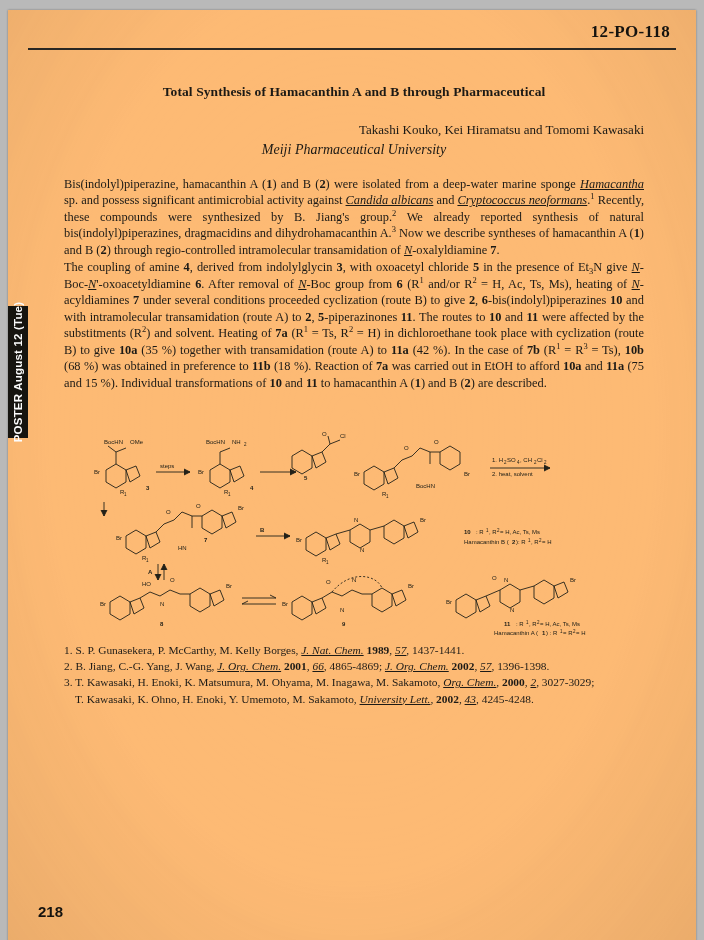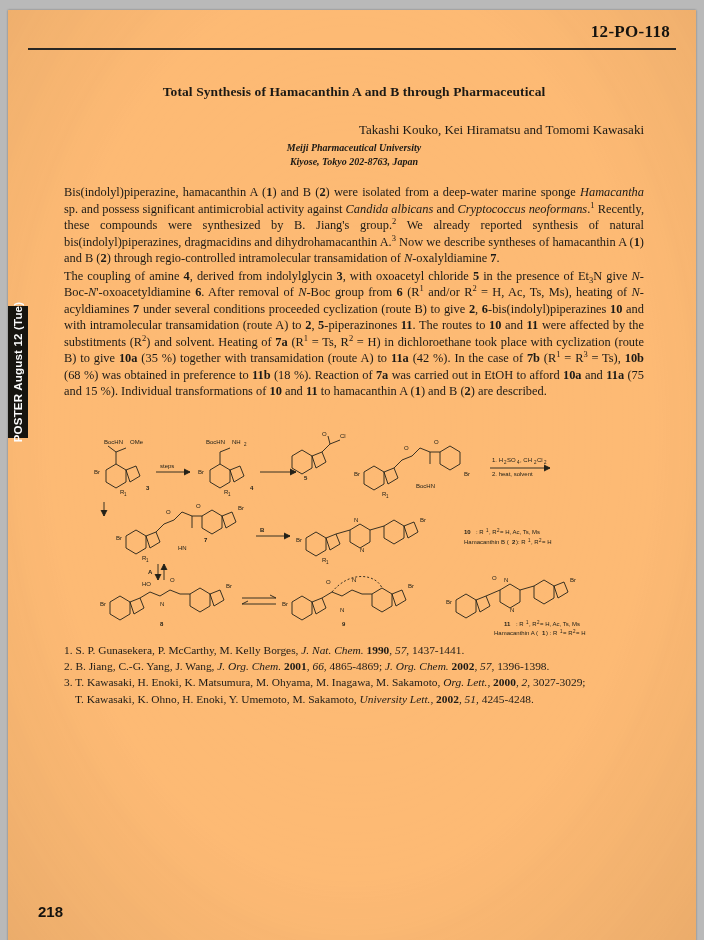--- a/index.html
+++ b/index.html
@@ -90,38 +90,37 @@
     margin-bottom: 22px;
   }
   .authors {
     text-align: right;
     font-size: 13px;
     color: #1b1915;
     margin-bottom: 3px;
   }
   .affil {
     text-align: center;
-    font-size: 10px;
+    font-size: 14px;
     font-style: italic;
     color: #1b1915;
     line-height: 1.35;
-    font-weight: bold;
   }
   .abstract {
     margin-top: 16px;
     font-size: 12.4px;
     line-height: 1.33;
     color: #1c1a16;
     text-align: justify;
   }
   .abstract p {
     margin: 0 0 1px 0;
     text-indent: 0;
   }
-  i { font-style: italic; }
+  i { font-style: italic; text-decoration: underline; }
   b { font-weight: bold; }
   sup { font-size: 8.5px; vertical-align: super; line-height: 0; }
   sub { font-size: 8.5px; vertical-align: sub; line-height: 0; }
 
   .scheme {
     position: absolute;
     left: 56px;
     top: 420px;
     width: 586px;
     height: 210px;
@@ -160,21 +159,20 @@
   <div class="rule-top"></div>
 
   <div class="side-tab">
     <span>POSTER August 12 (Tue)</span>
   </div>
 
   <div class="content">
     <div class="title">Total Synthesis of Hamacanthin A and B through Pharmaceutical</div>
     <div class="authors">Takashi Kouko, Kei Hiramatsu and Tomomi Kawasaki</div>
     <div class="affil">Meiji Pharmaceutical University</div>
-    <div class="affil">Kiyose, Tokyo 202-8763, Japan</div>
 
     <div class="abstract">
       <p>
         Bis(indolyl)piperazine, hamacanthin A (<b>1</b>) and B (<b>2</b>) were isolated from a deep-water marine sponge <i>Hamacantha</i> sp. and possess significant antimicrobial activity against <i>Candida albicans</i> and <i>Cryptococcus neoformans</i>.<sup>1</sup> Recently, these compounds were synthesized by B. Jiang's group.<sup>2</sup> We already reported synthesis of natural bis(indolyl)piperazines, dragmacidins and dihydrohamacanthin A.<sup>3</sup> Now we describe syntheses of hamacanthin A (<b>1</b>) and B (<b>2</b>) through regio-controlled intramolecular transamidation of <i>N</i>-oxalyldiamine <b>7</b>.
       </p>
       <p>
         The coupling of amine <b>4</b>, derived from indolylglycin <b>3</b>, with oxoacetyl chloride <b>5</b> in the presence of Et<sub>3</sub>N give <i>N</i>-Boc-<i>N</i>'-oxoacetyldiamine <b>6</b>. After removal of <i>N</i>-Boc group from <b>6</b> (R<sup>1</sup> and/or R<sup>2</sup> = H, Ac, Ts, Ms), heating of <i>N</i>-acyldiamines <b>7</b> under several conditions proceeded cyclization (route B) to give <b>2</b>, <b>6</b>-bis(indolyl)piperazines <b>10</b> and with intramolecular transamidation (route A) to <b>2</b>, <b>5</b>-piperazinones <b>11</b>. The routes to <b>10</b> and <b>11</b> were affected by the substitments (R<sup>2</sup>) and solvent. Heating of <b>7a</b> (R<sup>1</sup> = Ts, R<sup>2</sup> = H) in dichloroethane took place with cyclization (route B) to give <b>10a</b> (35 %) together with transamidation (route A) to <b>11a</b> (42 %). In the case of <b>7b</b> (R<sup>1</sup> = R<sup>3</sup> = Ts), <b>10b</b> (68 %) was obtained in preference to <b>11b</b> (18 %). Reaction of <b>7a</b> was carried out in EtOH to afford <b>10a</b> and <b>11a</b> (75 and 15 %). Individual transformations of <b>10</b> and <b>11</b> to hamacanthin A (<b>1</b>) and B (<b>2</b>) are described.
       </p>
     </div>
   </div>
@@ -407,27 +405,27 @@
         <text x="496" y="203" font-size="4.5">1</text>
         <text x="499" y="205">= R</text>
         <text x="509" y="203" font-size="4.5">2</text>
         <text x="512" y="205">= H</text>
       </g>
     </svg>
   </div>
 
   <div class="refs">
     <div>
-      1. S. P. Gunasekera, P. McCarthy, M. Kelly Borges, <i>J. Nat. Chem.</i> <b>1990</b>, <i>57</i>, 1437-1441.
+      1. S. P. Gunasekera, P. McCarthy, M. Kelly Borges, <i>J. Nat. Chem.</i> <b>1989</b>, <i>57</i>, 1437-1441.
     </div>
     <div>
       2. B. Jiang, C.-G. Yang, J. Wang, <i>J. Org. Chem.</i> <b>2001</b>, <i>66</i>, 4865-4869; <i>J. Org. Chem.</i> <b>2002</b>, <i>57</i>, 1396-1398.
     </div>
     <div>
-      3. T. Kawasaki, H. Enoki, K. Matsumura, M. Ohyama, M. Inagawa, M. Sakamoto, <i>Org. Lett.</i>, <b>2000</b>, <i>2</i>, 3027-3029;
+      3. T. Kawasaki, H. Enoki, K. Matsumura, M. Ohyama, M. Inagawa, M. Sakamoto, <i>Org. Chem.</i>, <b>2000</b>, <i>2</i>, 3027-3029;
     </div>
     <div class="cont">
-      T. Kawasaki, K. Ohno, H. Enoki, Y. Umemoto, M. Sakamoto, <i>University Lett.</i>, <b>2002</b>, <i>51</i>, 4245-4248.
+      T. Kawasaki, K. Ohno, H. Enoki, Y. Umemoto, M. Sakamoto, <i>University Lett.</i>, <b>2002</b>, <i>43</i>, 4245-4248.
     </div>
   </div>
 
   <div class="pagenum">218</div>
 </div>
 
 </body></html>

